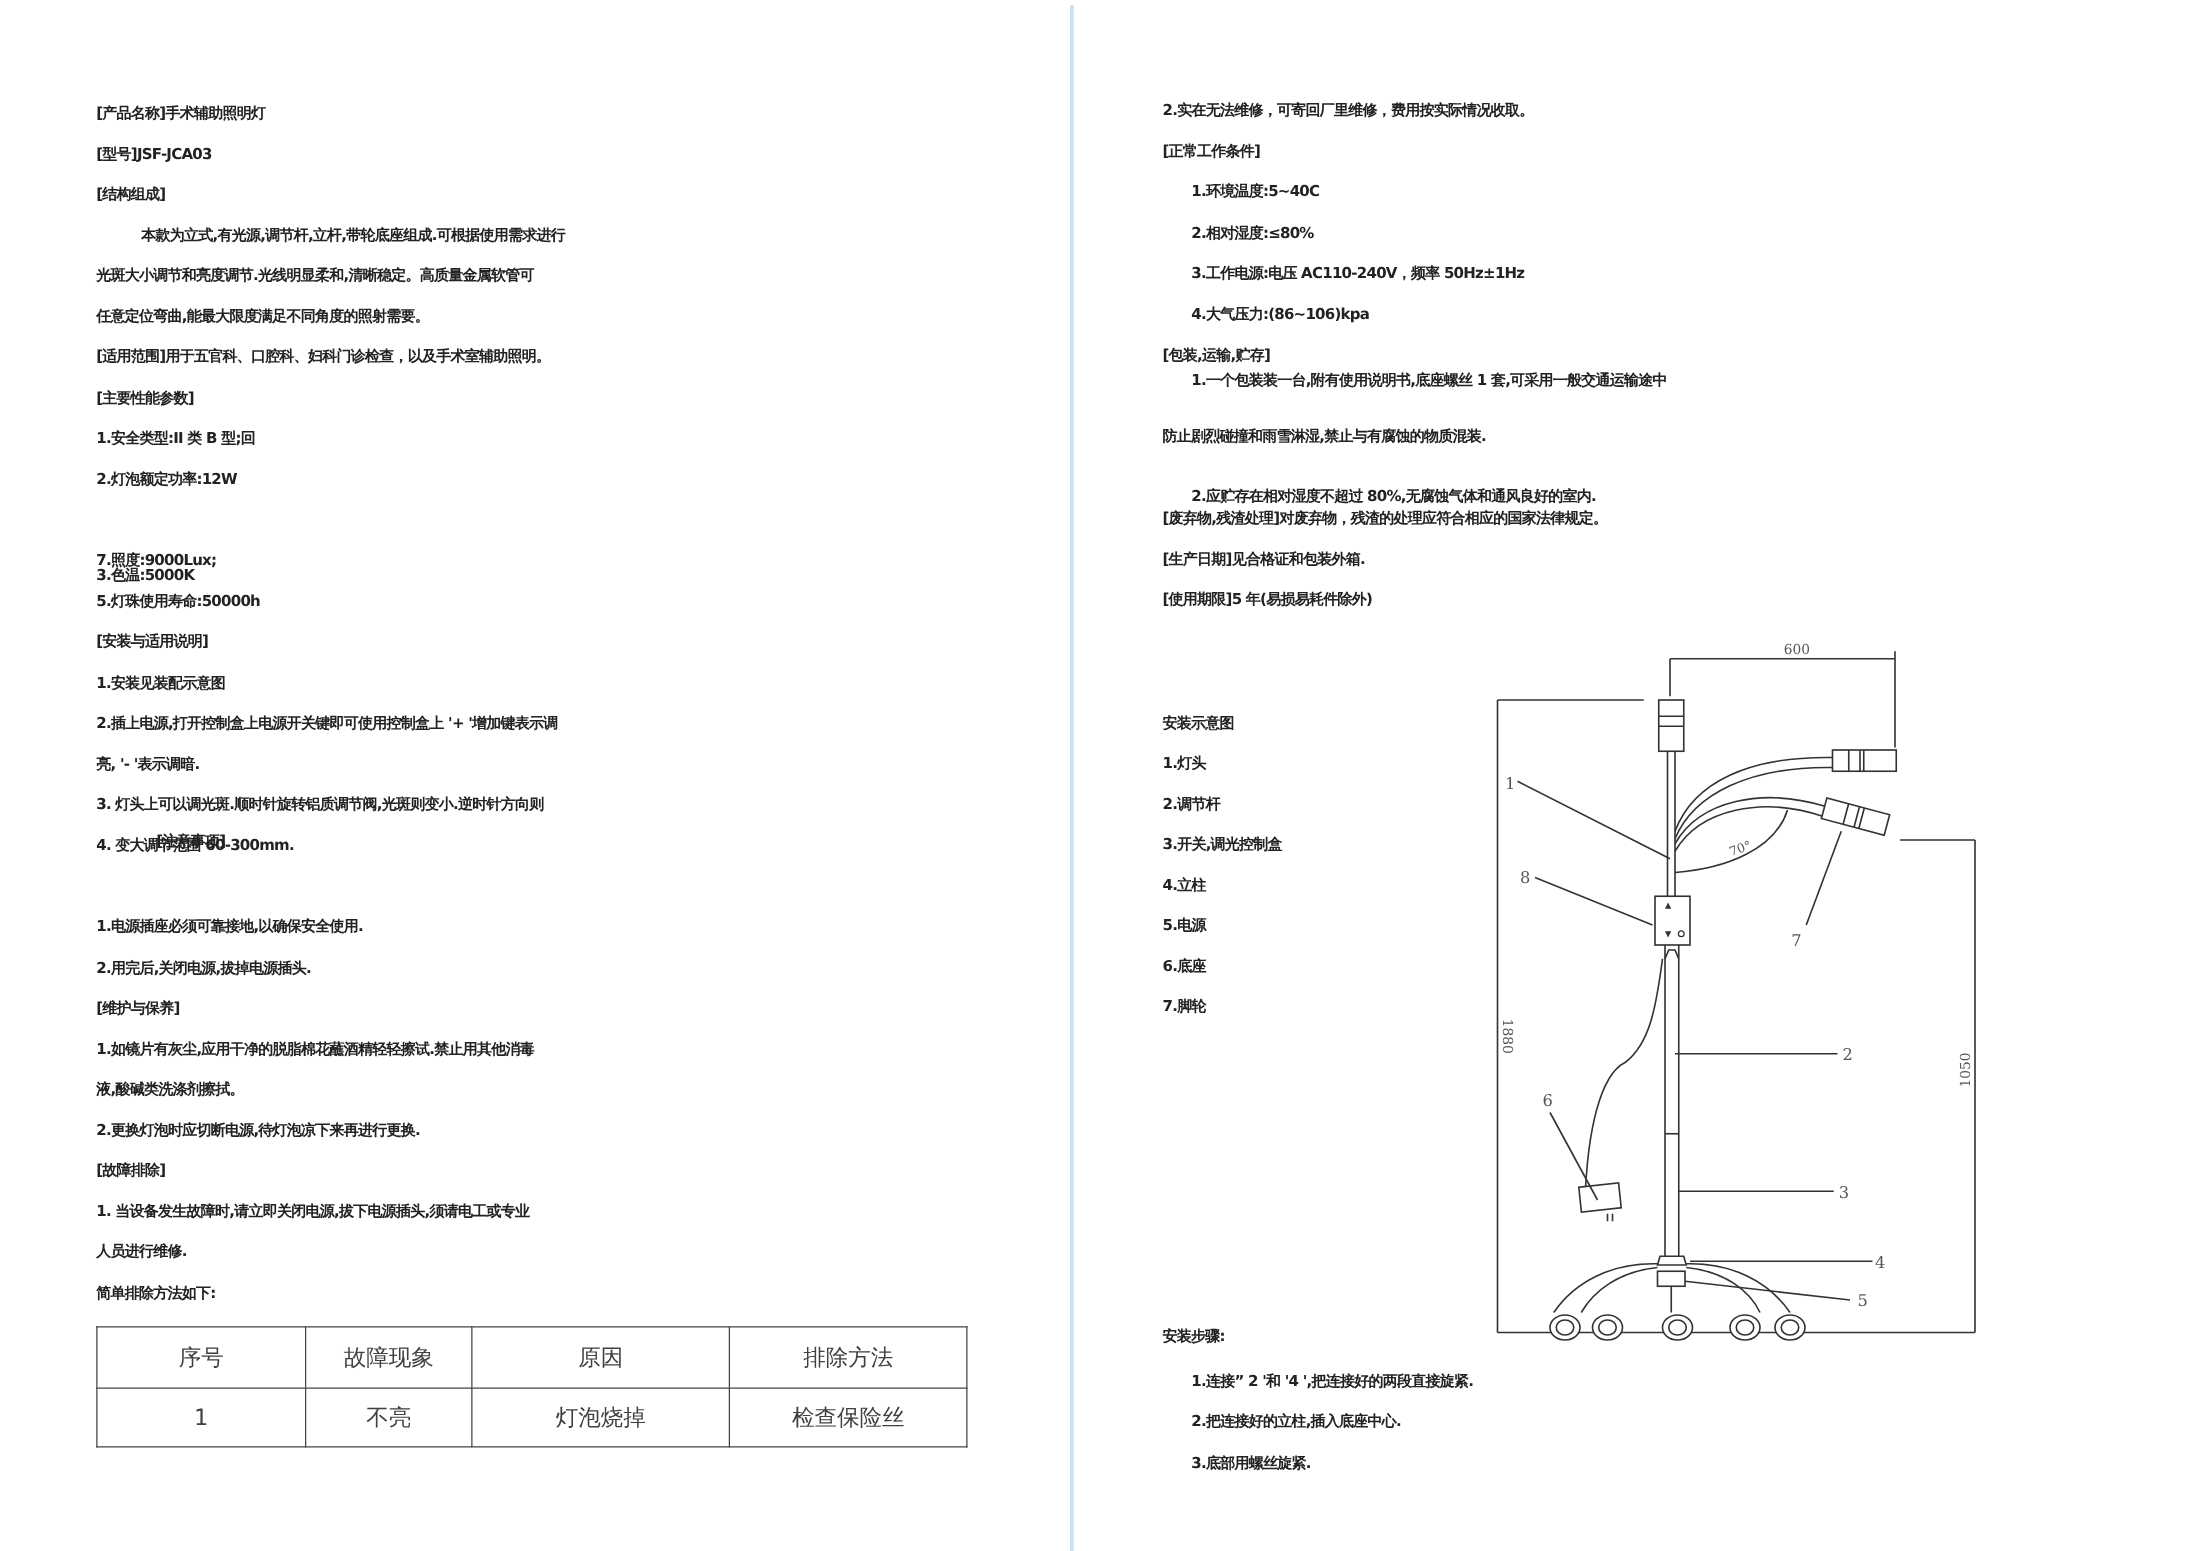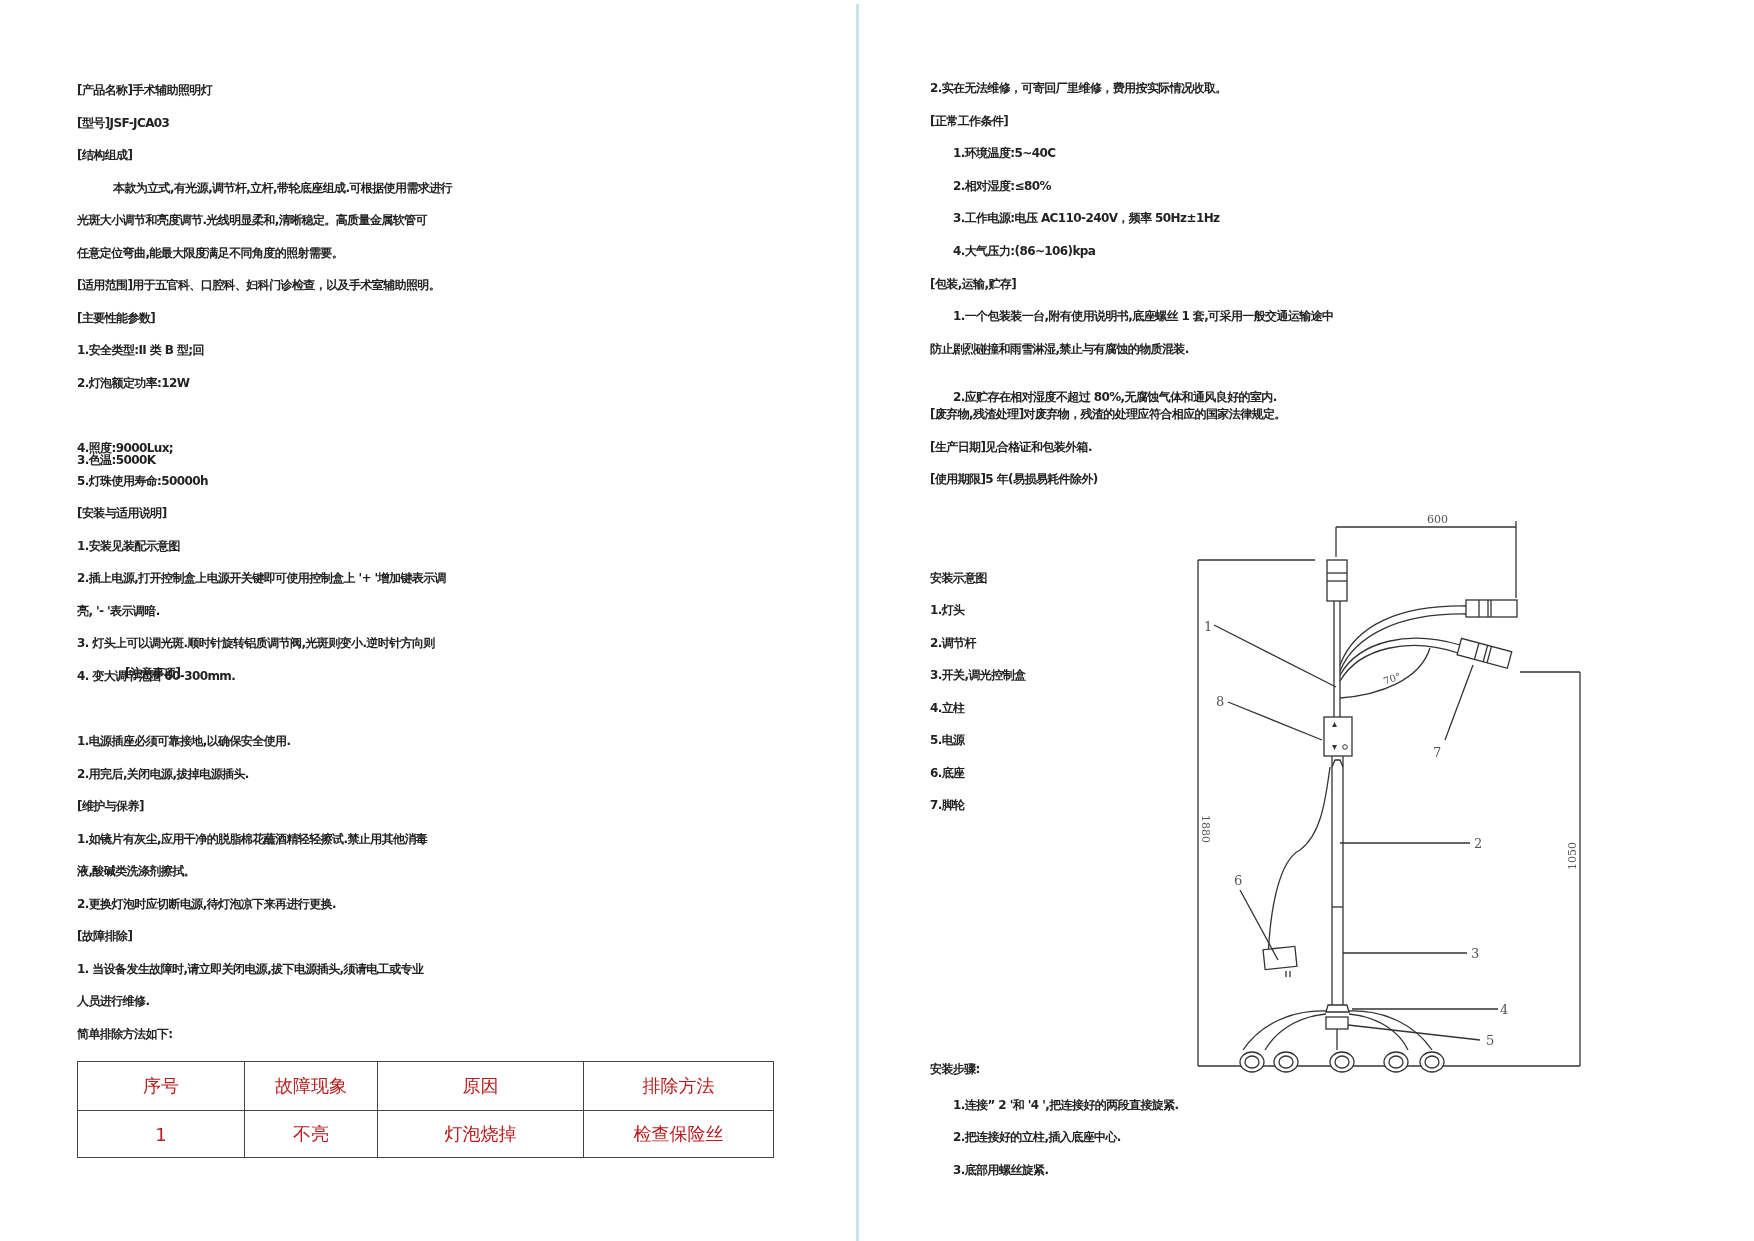--- a/index.html
+++ b/index.html
@@ -19,21 +19,21 @@
   .line {
     position: absolute; left: 0; white-space: nowrap;
     font-size: 12px; line-height: 26px; height: 26px;
     font-weight: bold; letter-spacing: -0.6px;
   }
   .line.indent1 { left: 23px; }
   .line.indent2 { left: 36px; }
 
   .table {
     position: absolute; left: 77px; top: 1061px; width: 697px;
-    border-collapse: collapse; font-size: 18px; color: #b91c1c;
+    border-collapse: collapse; font-size: 18px; color: #404040;
   }
   .table td {
     border: 1.5px solid #444; text-align: center; padding: 0;
     font-weight: normal;
   }
   .table tr.hdr td { height: 48px; }
   .table tr.row td { height: 46px; }
 
   .diagram { position: absolute; left: 1180px; top: 505px; width: 420px; height: 580px; }
   .diagram text { font-family: "DejaVu Serif", serif; fill: #555; }
@@ -48,21 +48,21 @@
     <div class="line" style="top: 110px;">[型号]JSF-JCA03</div>
     <div class="line" style="top: 142px;">[结构组成]</div>
     <div class="line indent2" style="top: 175px;">本款为立式,有光源,调节杆,立杆,带轮底座组成.可根据使用需求进行</div>
     <div class="line" style="top: 207px;">光斑大小调节和亮度调节.光线明显柔和,清晰稳定。高质量金属软管可</div>
     <div class="line" style="top: 240px;">任意定位弯曲,能最大限度满足不同角度的照射需要。</div>
     <div class="line" style="top: 272px; text-align: center;">[适用范围]用于五官科、口腔科、妇科门诊检查，以及手术室辅助照明。</div>
     <div class="line" style="top: 305px;">[主要性能参数]</div>
     <div class="line" style="top: 337px;">1.安全类型:II 类 B 型;回</div>
     <div class="line" style="top: 370px;">2.灯泡额定功率:12W</div>
     <div class="line" style="top: 403px; margin-top: 44px;">3.色温:5000K</div>
-    <div class="line" style="top: 435px;">4.照度:9000Lux;</div>
+    <div class="line" style="top: 435px;">7.照度:9000Lux;</div>
     <div class="line" style="top: 468px;">5.灯珠使用寿命:50000h</div>
     <div class="line" style="top: 500px;">[安装与适用说明]</div>
     <div class="line" style="top: 533px;">1.安装见装配示意图</div>
     <div class="line" style="top: 565px;">2.插上电源,打开控制盒上电源开关键即可使用控制盒上 '+ '增加键表示调</div>
     <div class="line" style="top: 598px;">亮, '- '表示调暗.</div>
     <div class="line" style="top: 630px;">3.  灯头上可以调光斑.顺时针旋转铝质调节阀,光斑则变小.逆时针方向则</div>
     <div class="line" style="top: 663px;">4.  变大调节范围 60-300mm.</div>
     <div class="line" style="top: 660px; margin-left: 48px;">[注意事项]</div>
     <div class="line" style="top: 728px;">1.电源插座必须可靠接地,以确保安全使用.</div>
     <div class="line" style="top: 761px;">2.用完后,关闭电源,拔掉电源插头.</div>
@@ -94,21 +94,21 @@
   </table>
 
 <div class="col col-right" id="right-col">
     <div class="line" style="top: 75px;">2.实在无法维修，可寄回厂里维修，费用按实际情况收取。</div>
     <div class="line" style="top: 108px;">[正常工作条件]</div>
     <div class="line indent1" style="top: 140px;">1.环境温度:5~40C</div>
     <div class="line indent1" style="top: 173px;">2.相对湿度:≤80%</div>
     <div class="line indent1" style="top: 205px;">3.工作电源:电压 AC110-240V，频率 50Hz±1Hz</div>
     <div class="line indent1" style="top: 238px;">4.大气压力:(86~106)kpa</div>
     <div class="line" style="top: 271px;">[包装,运输,贮存]</div>
-    <div class="line indent1" style="top: 303px;">1.一个包装装一台,附有使用说明书,底座螺丝 1 套,可采用一般交通运输途中</div>
+    <div class="line indent1" style="top: 291px;">1.一个包装装一台,附有使用说明书,底座螺丝 1 套,可采用一般交通运输途中</div>
     <div class="line" style="top: 336px;">防止剧烈碰撞和雨雪淋湿,禁止与有腐蚀的物质混装.</div>
     <div class="line indent1" style="top: 384px;">2.应贮存在相对湿度不超过  80%,无腐蚀气体和通风良好的室内.</div>
     <div class="line" style="top: 401px;">[废弃物,残渣处理]对废弃物，残渣的处理应符合相应的国家法律规定。</div>
     <div class="line" style="top: 434px;">[生产日期]见合格证和包装外箱.</div>
     <div class="line" style="top: 466px;">[使用期限]5 年(易损易耗件除外)</div>
   </div>
 
 <div class="col col-right">
   <div class="line" style="top:565px">安装示意图</div>
   <div class="line" style="top:597px">1.灯头</div>

